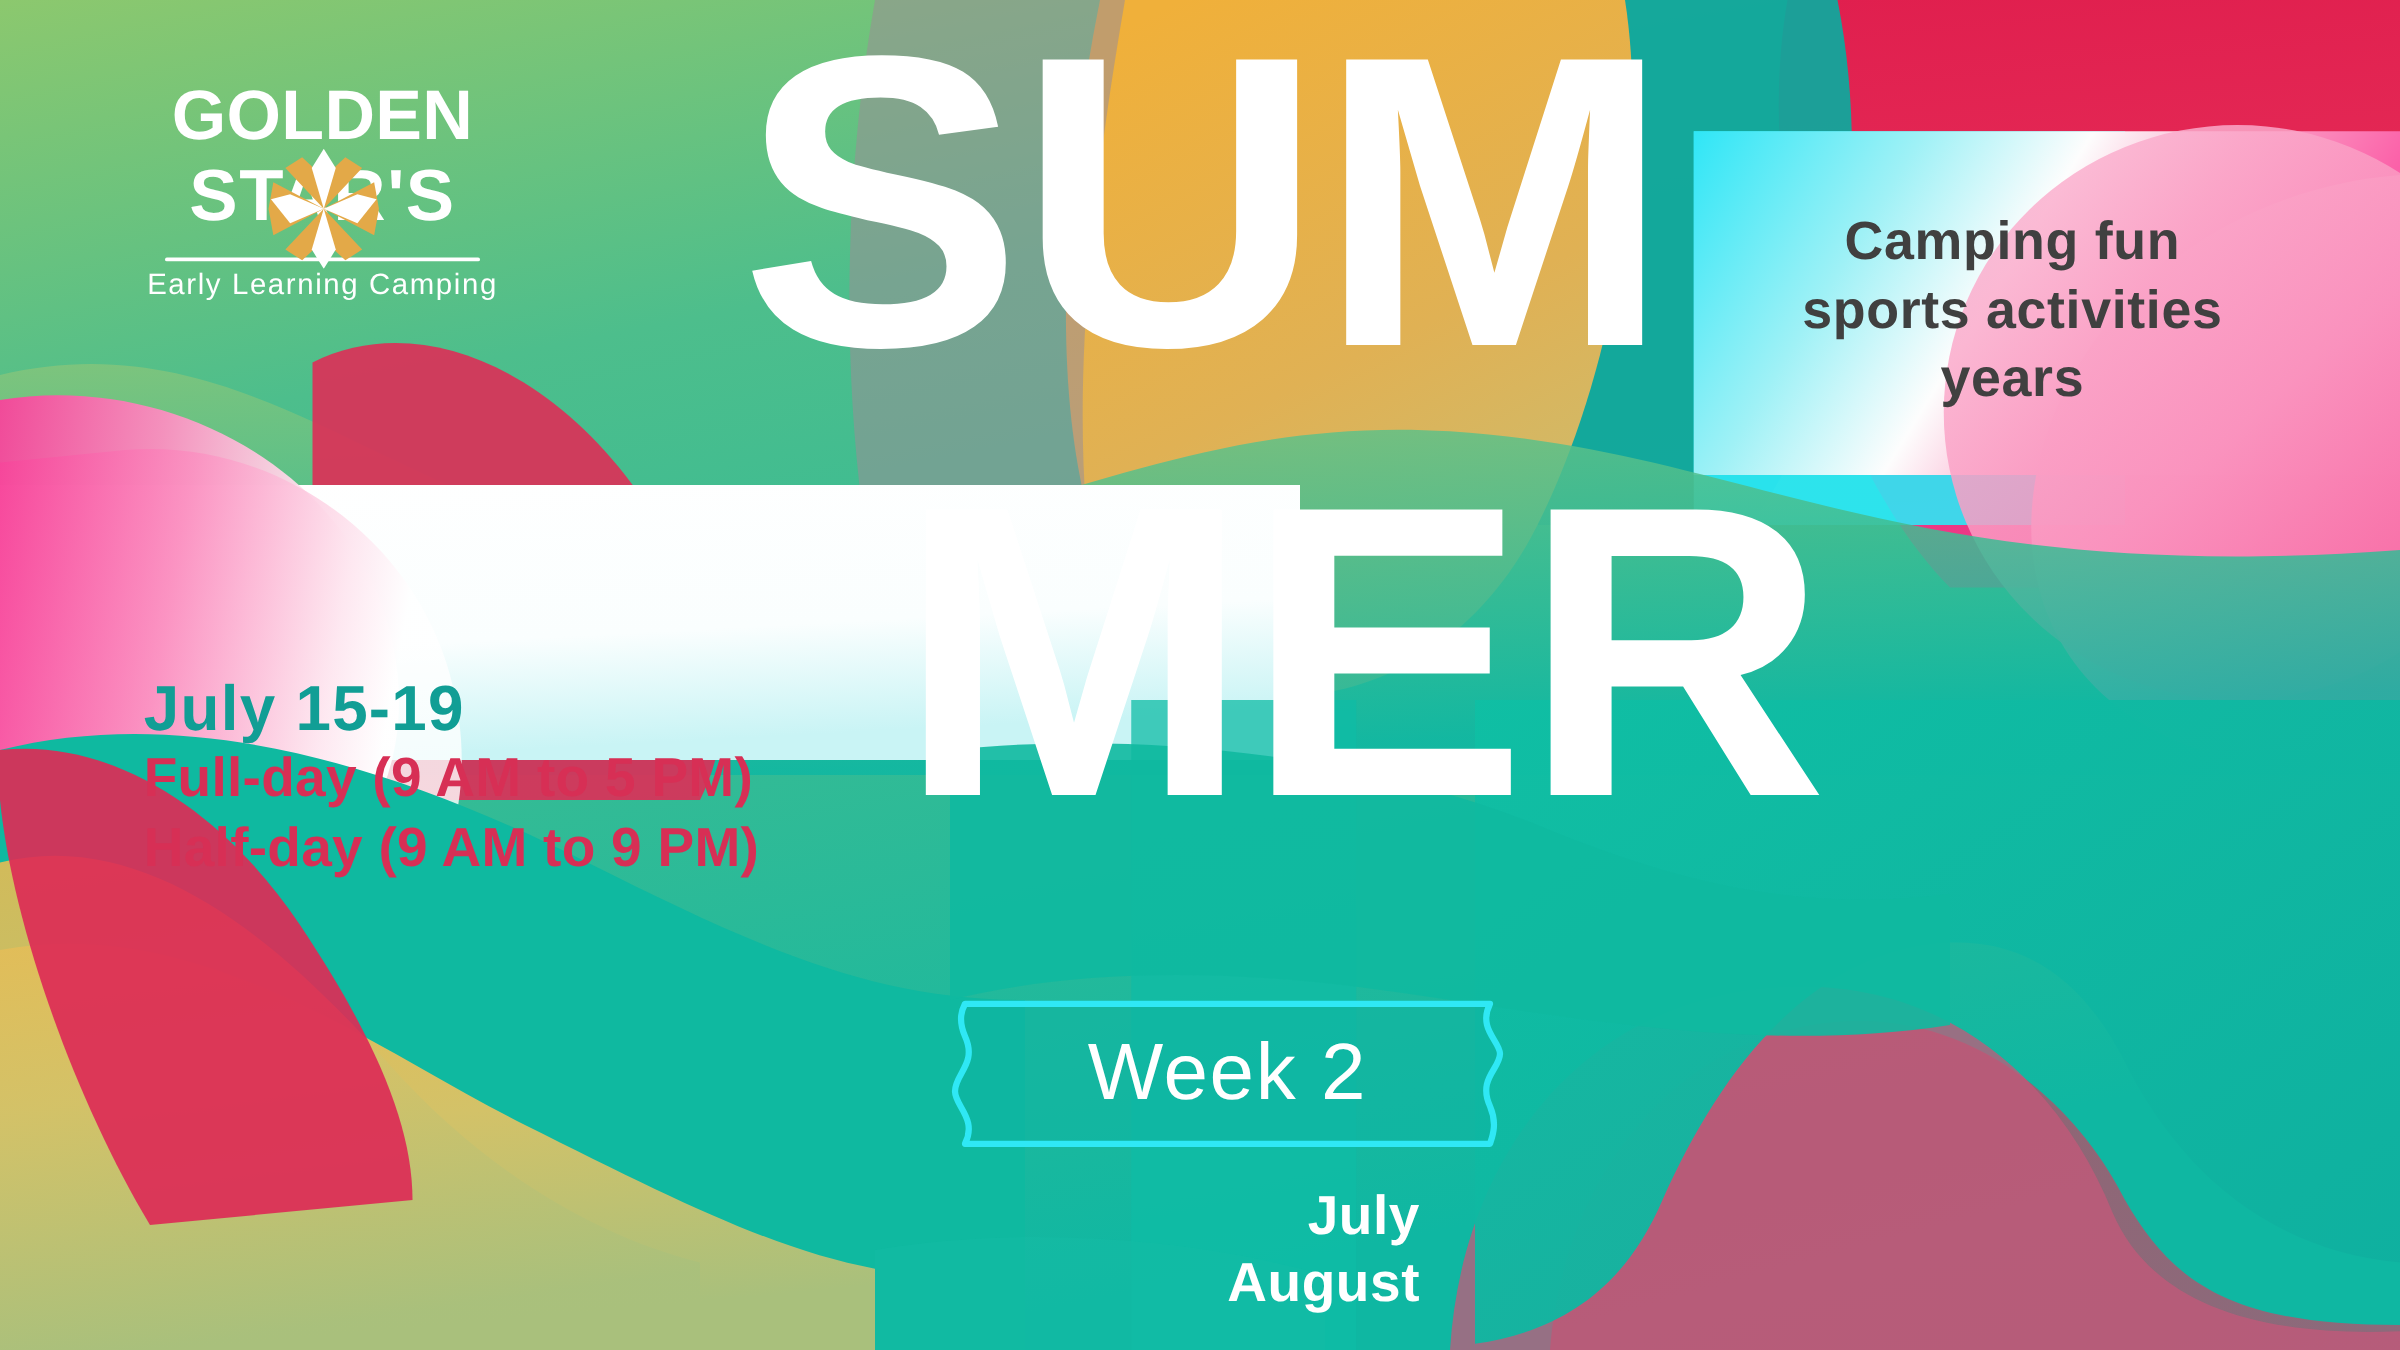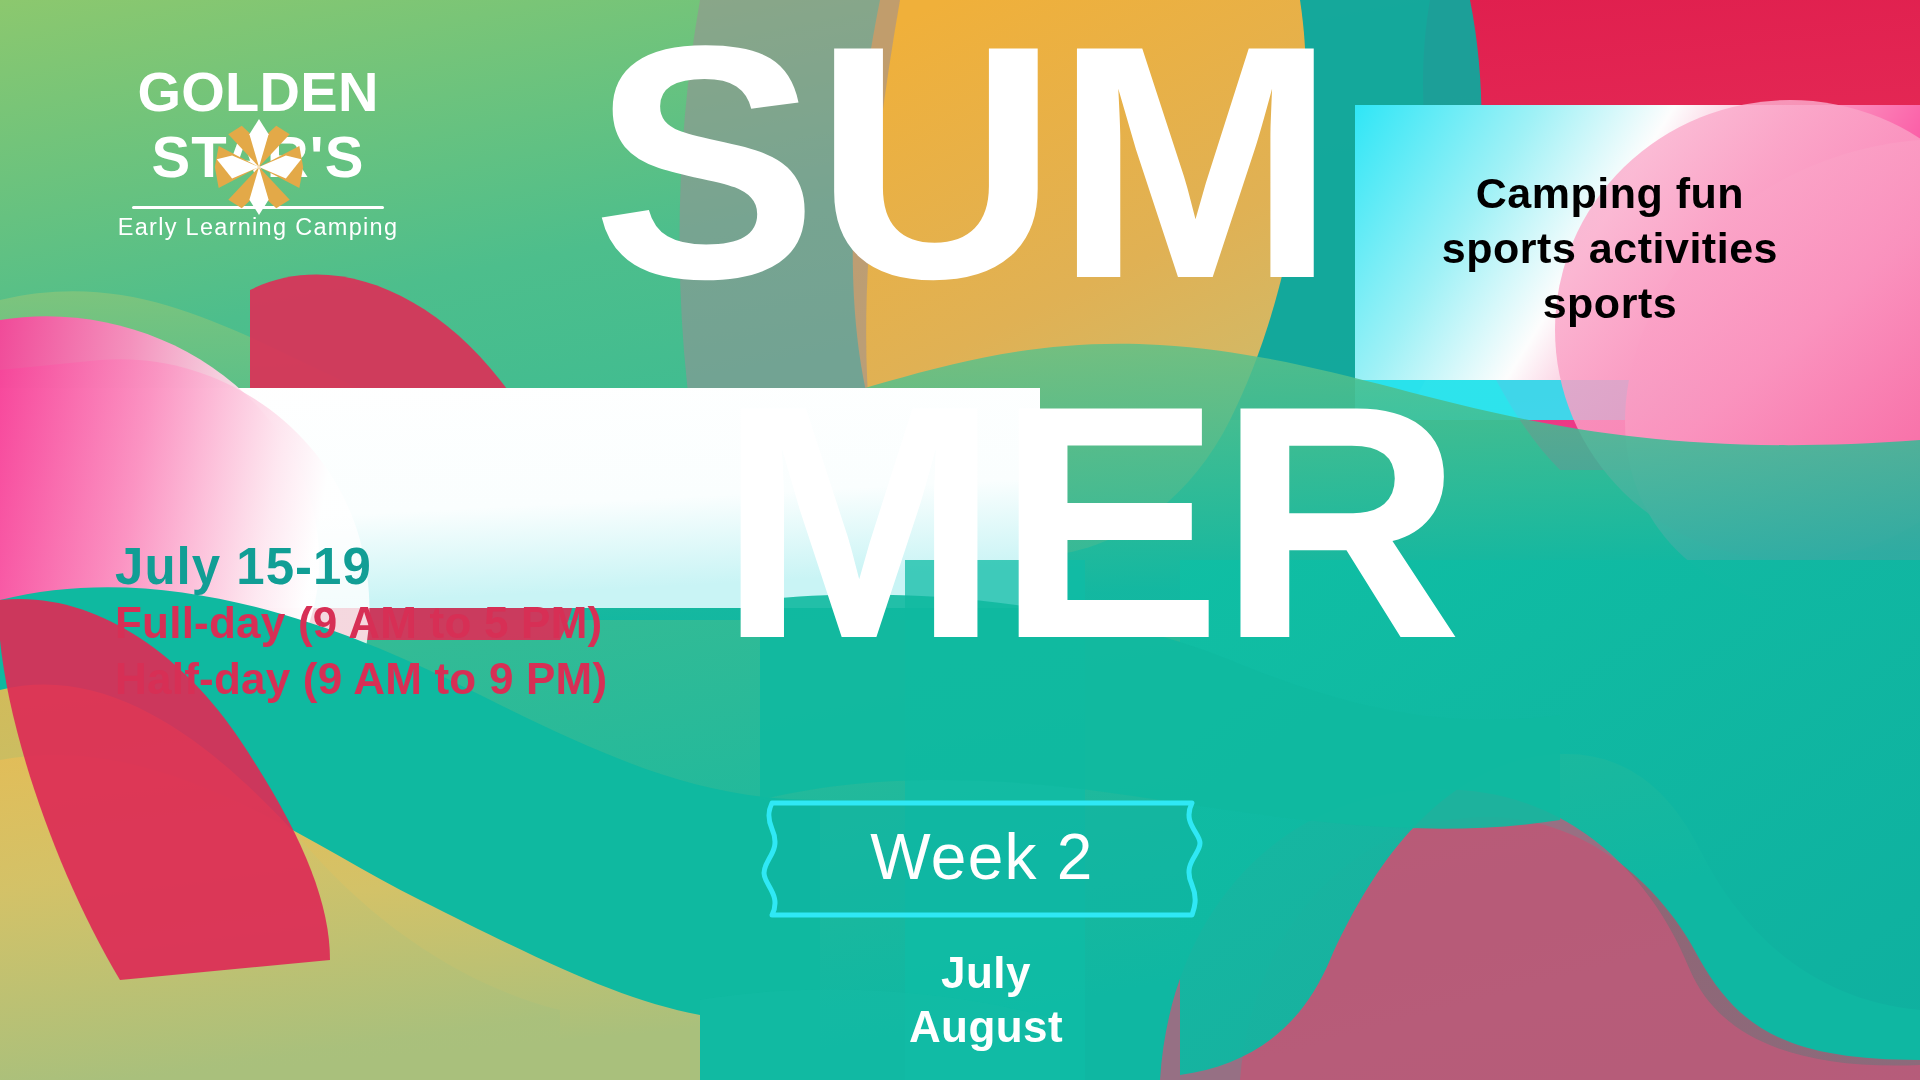--- a/index.html
+++ b/index.html
@@ -116,21 +116,21 @@
     font-family: "Liberation Sans", sans-serif;
     font-weight: bold;
     white-space: nowrap;
     line-height: 1.18;
   }
 
   #activities {
     right: 142px;
     top: 166px;
     text-align: center;
-    color: #000000;
+    color: #404040;
     font-size: 43px;
     line-height: 1.28;
     letter-spacing: 0.012em;
   }
   #activities div { display: block; }
 
   #dates-block {
     left: 115px;
     top: 538px;
     text-align: left;
@@ -195,21 +195,21 @@
     font-size: 64px;
     letter-spacing: 0.02em;
     padding-bottom: 4px;
     box-sizing: border-box;
   }
 
   #months {
     left: 836px;
     top: 946px;
     width: 300px;
-    text-align: center;
+    text-align: right;
     color: #ffffff;
     font-size: 44px;
     line-height: 1.22;
     letter-spacing: 0.01em;
   }
   #months div { display: block; }
 </style>
 </head>
 <body>
 
@@ -370,21 +370,21 @@
         <polygon points="50,50 78,38 94,42 78,62" fill="#FFFFFF"></polygon>
       </svg>
     </div>
     <div id="logo-rule"></div>
     <div id="logo-tagline">Early Learning Camping</div>
   </div>
 
   <div class="disp" id="activities">
     <div>Camping fun</div>
     <div>sports activities</div>
-    <div>sports</div>
+    <div>years</div>
   </div>
 
   <div class="disp" id="dates-block">
     <div id="date-range">July 15-19</div>
     <div class="day-line">Full-day (9 AM to 5 PM)</div>
     <div class="day-line">Half-day (9 AM to 9 PM)</div>
   </div>
 
   <div id="age-block">
     <span id="age-range">5-12</span>

